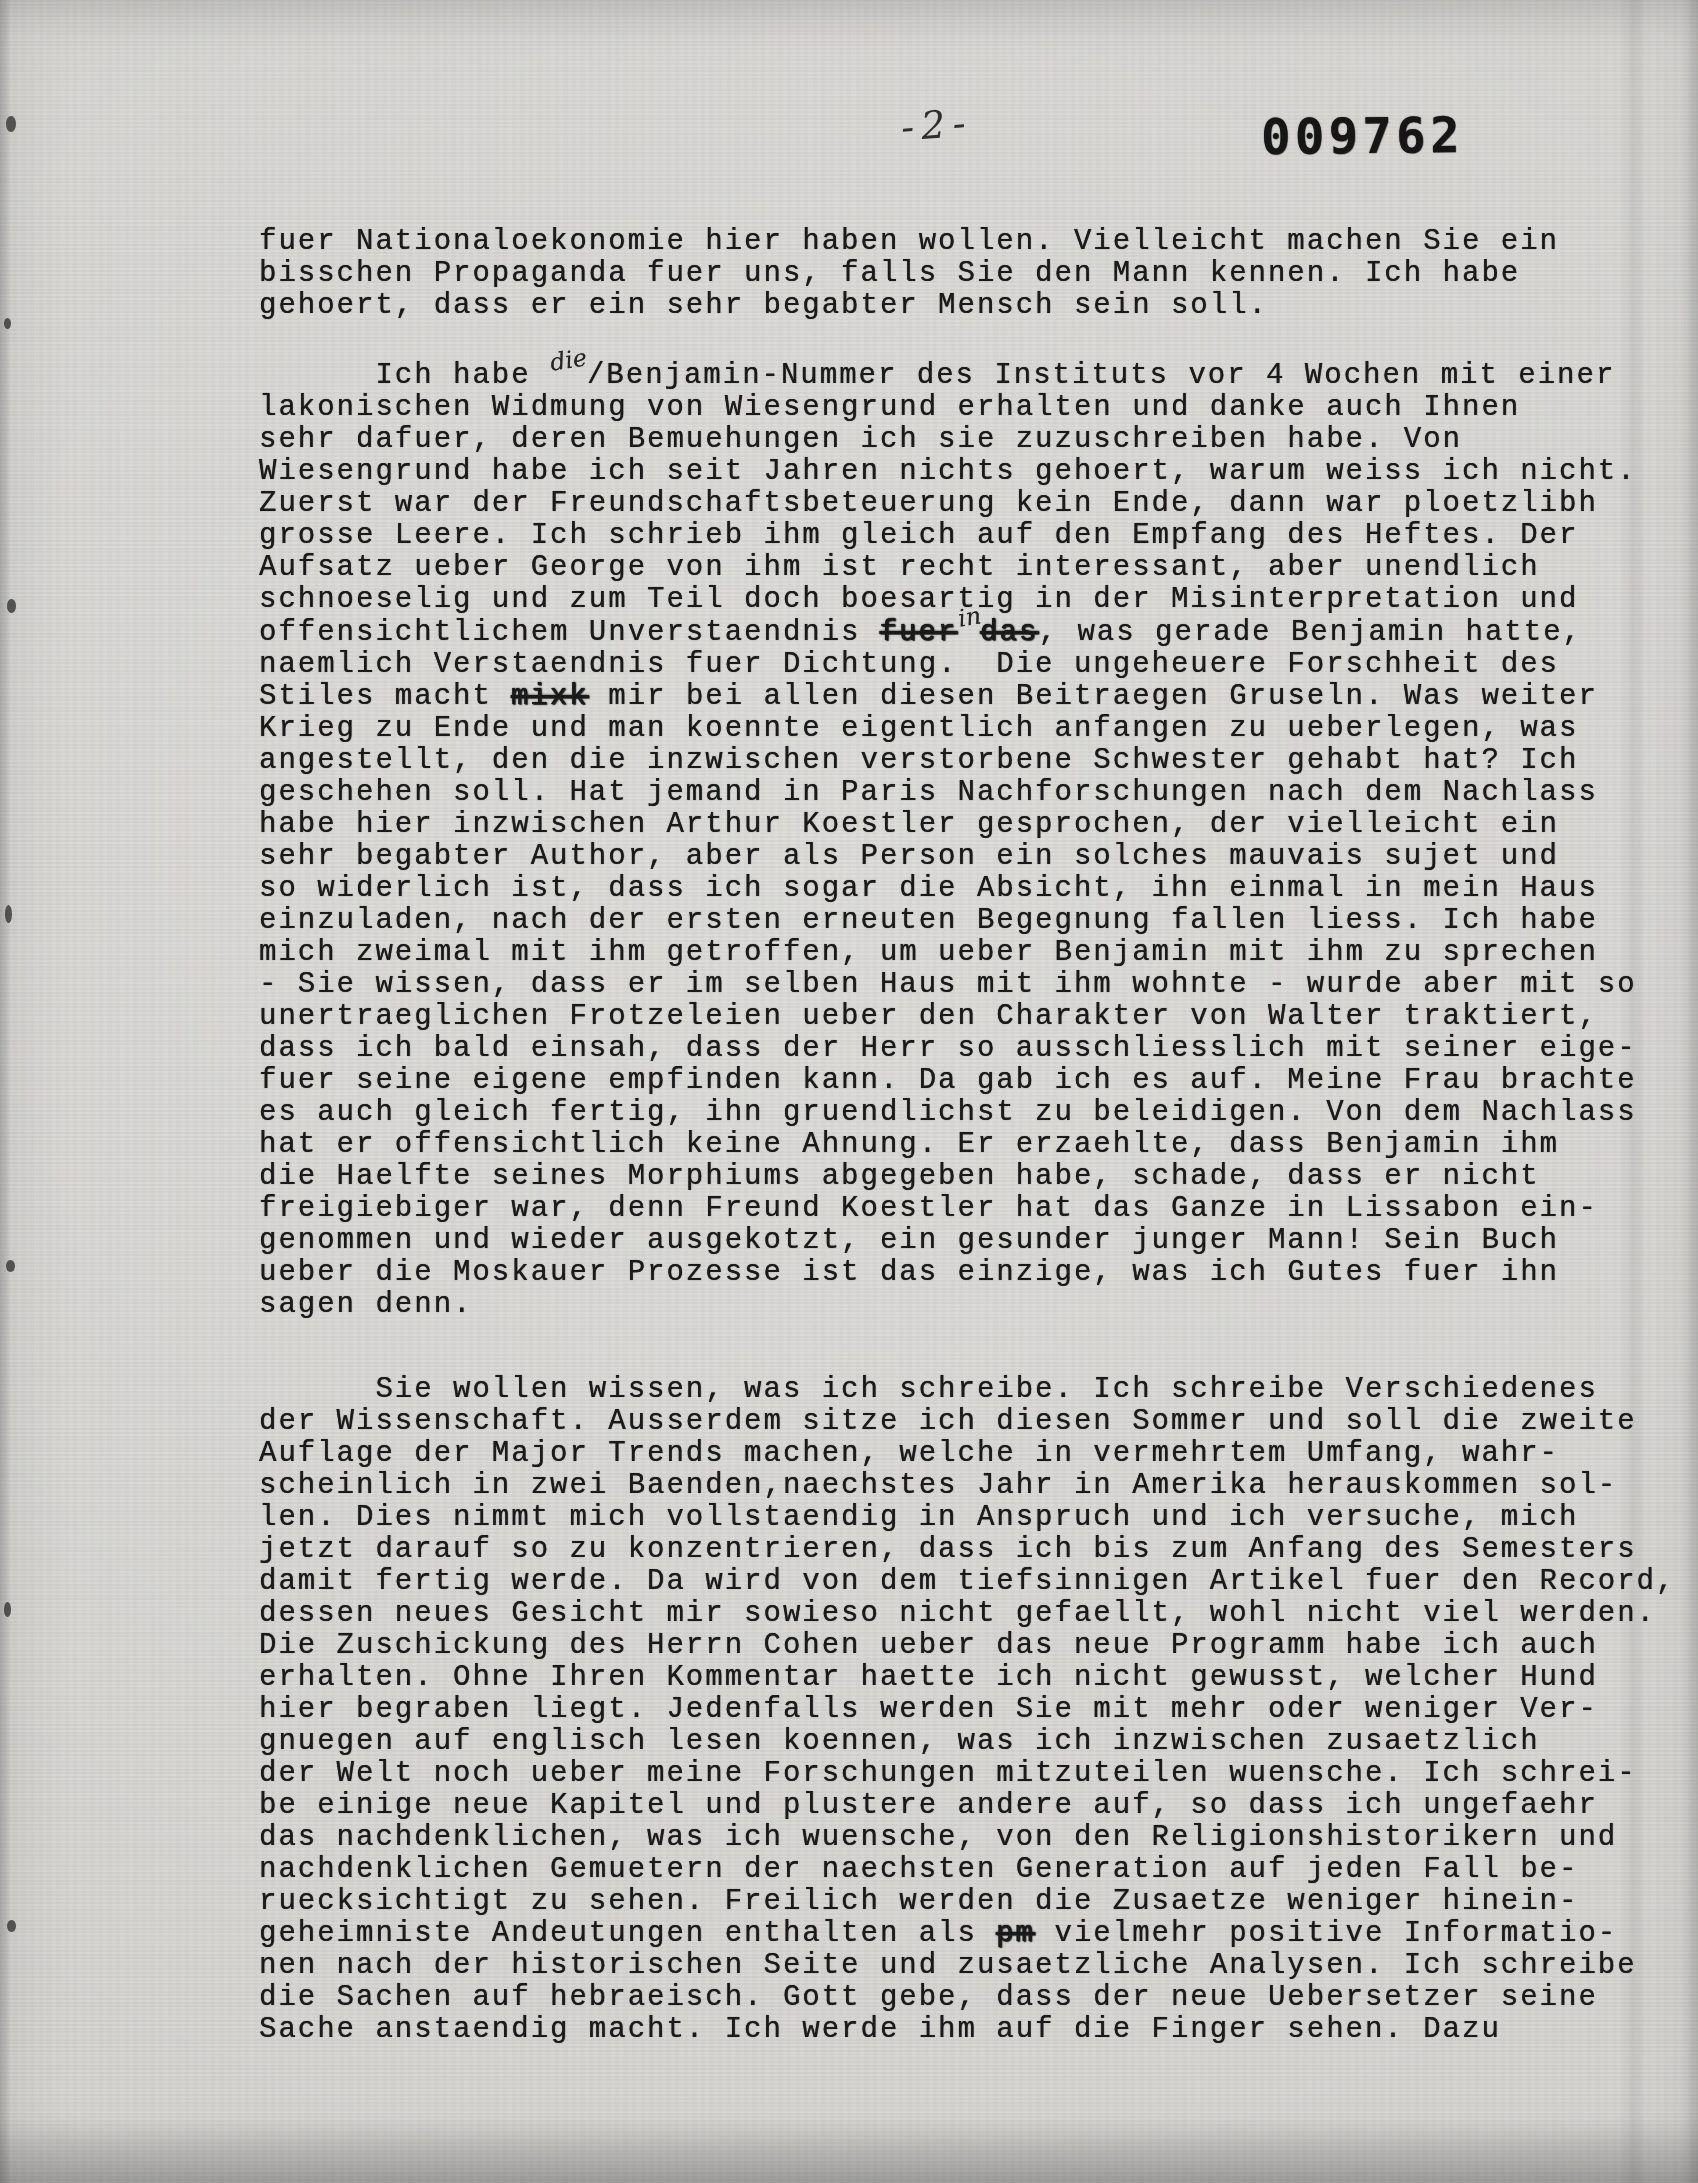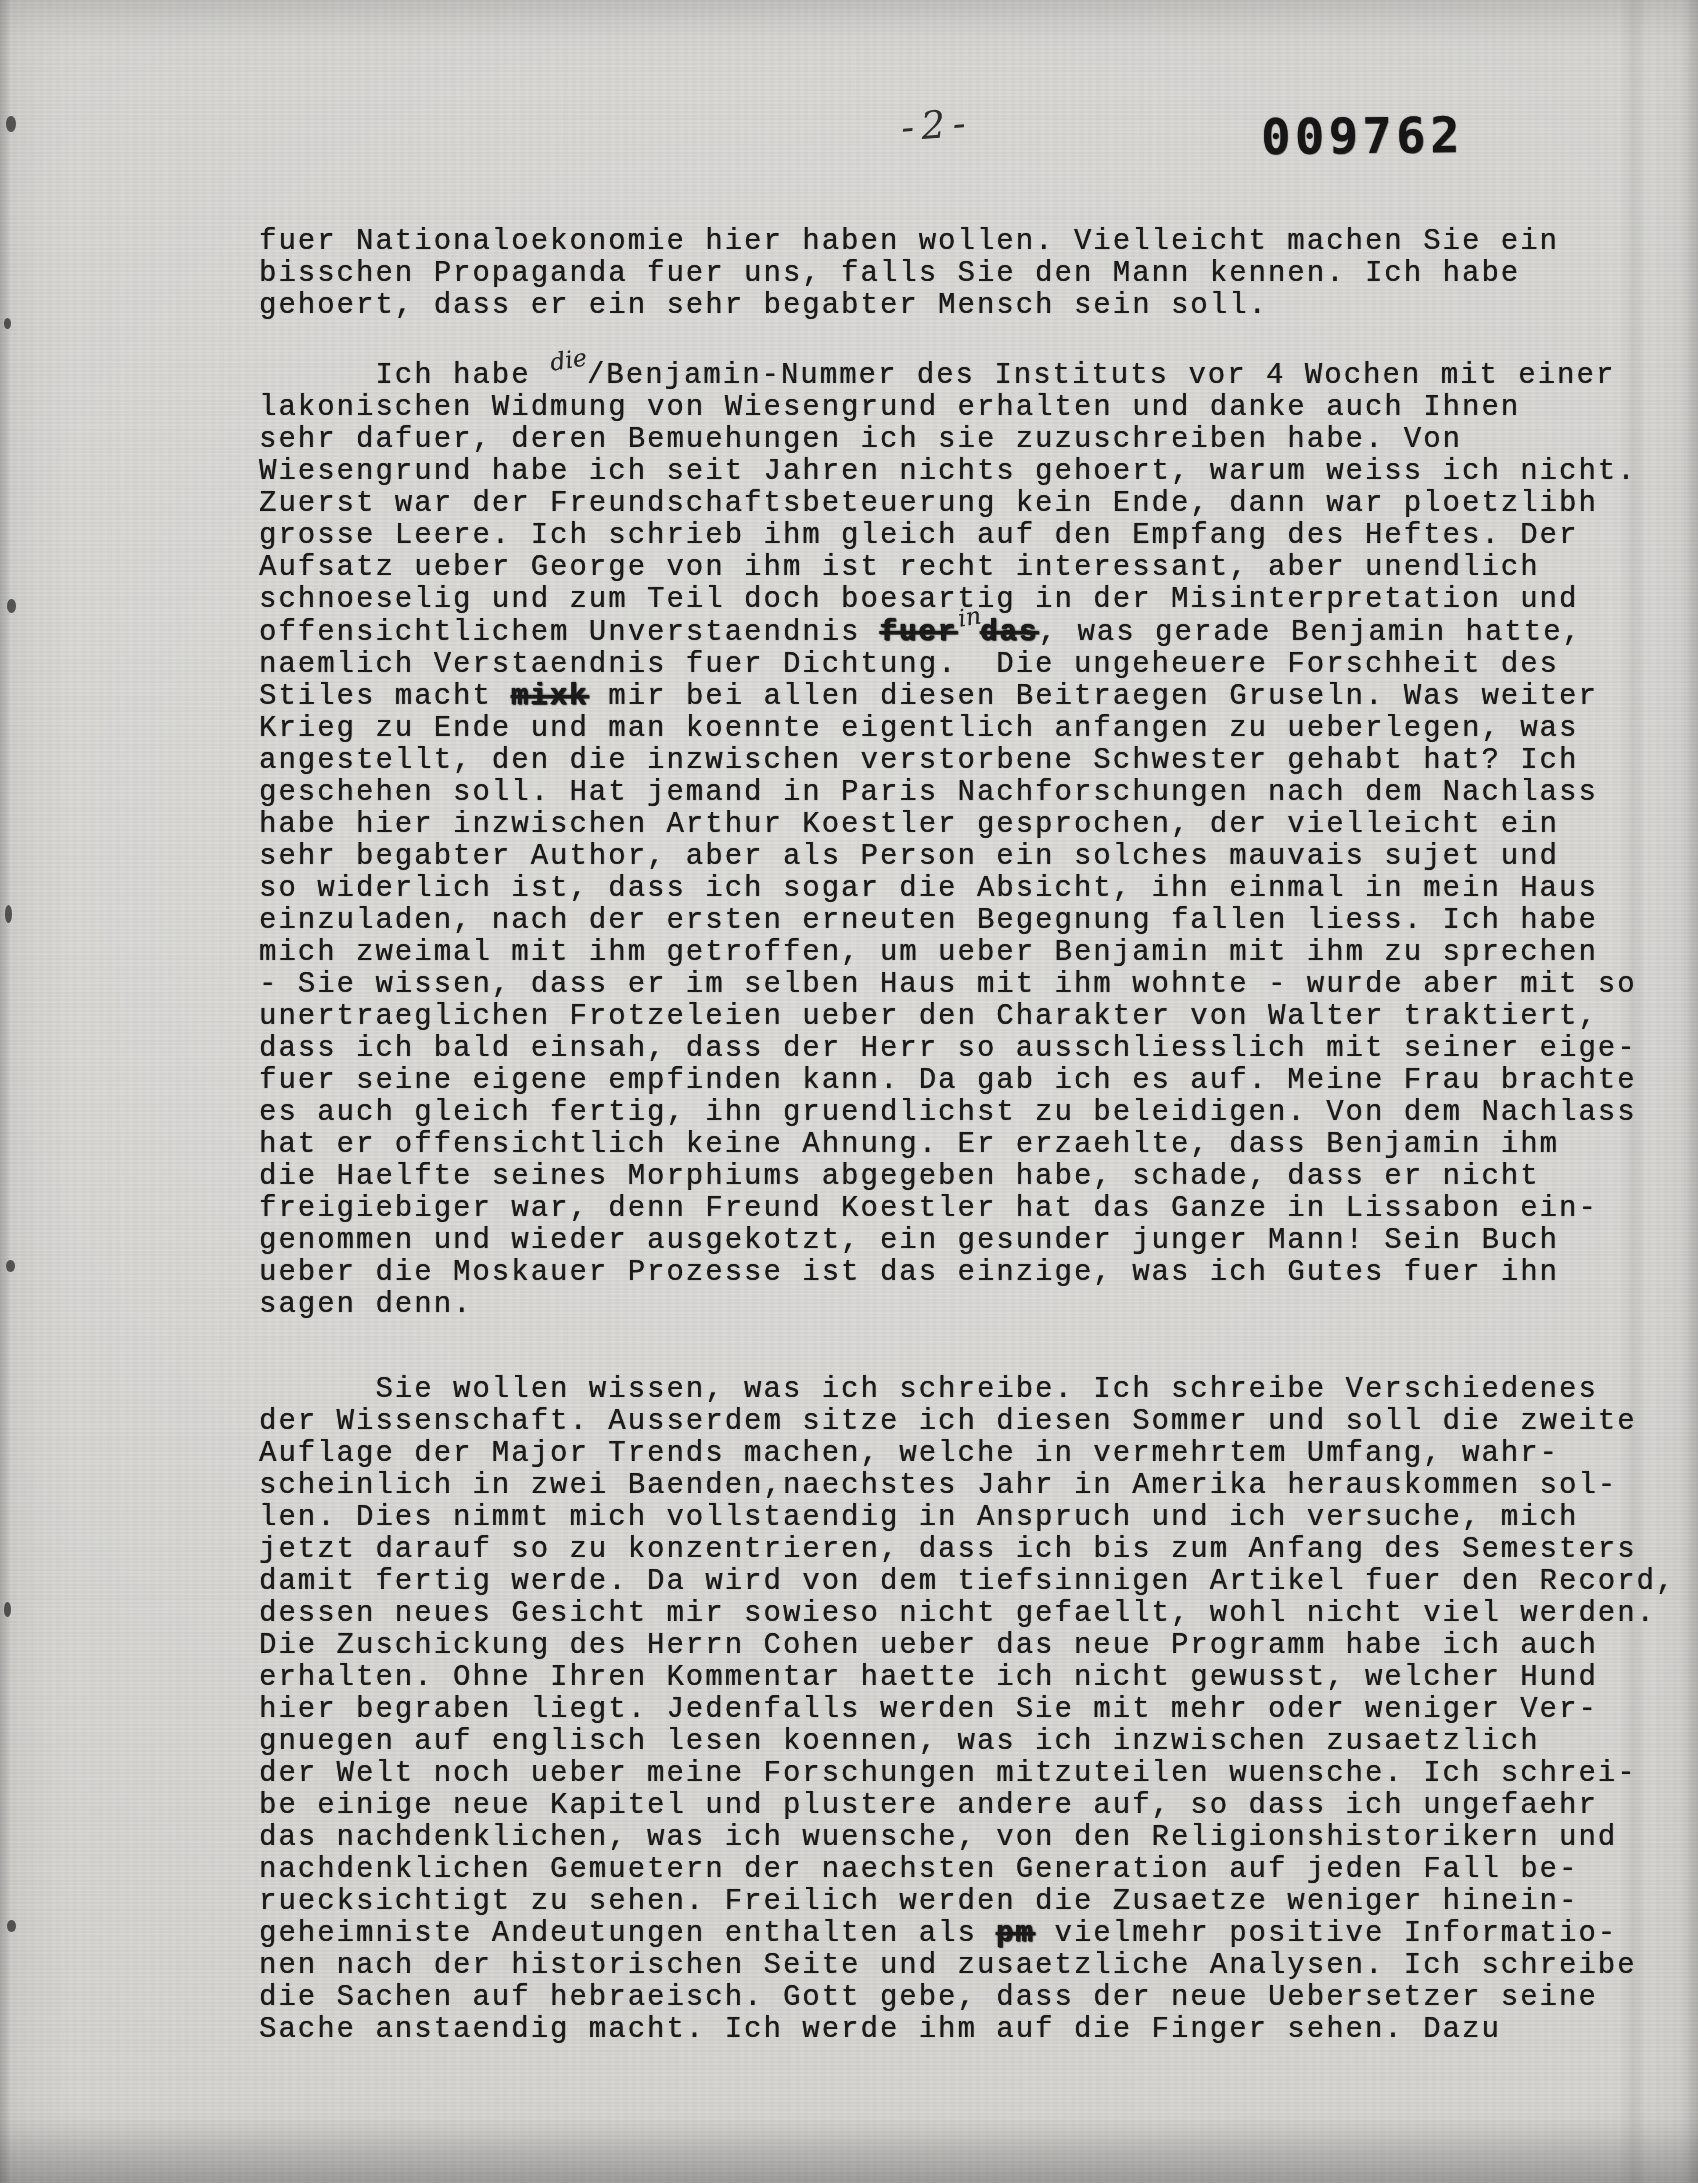--- a/index.html
+++ b/index.html
@@ -51,21 +51,21 @@
     font-size:29px;line-height:32px;letter-spacing:2px;
     color:#1a1a1a;
     text-shadow:0 0 0.9px rgba(25,25,25,0.8), 0.4px 0.4px 0 rgba(40,40,40,0.35);
     margin-top:46px;
   }
   .paragraph{margin:0;}
   .paragraph + .paragraph{margin-top:37px;}
   .paragraph:nth-child(3){margin-top:53px;}
   .line{white-space:pre;}
   .strike{
-    font-weight:700;
+    font-weight:400;
     text-decoration:line-through;
     text-decoration-thickness:3.1px;
     text-shadow:0 0 1.8px #1f1f1f, 0.6px 0.6px 1.2px #1f1f1f, -0.6px 0 0.6px #1f1f1f;
   }
   .hw{
     display:inline-block;position:relative;top:-0.62em;
     font-family:"DejaVu Serif","Liberation Serif",serif;
     font-style:italic;font-size:0.82em;letter-spacing:0;
     transform:rotate(-9deg);color:#262626;
     text-shadow:0 0 0.6px rgba(30,30,30,0.6);

